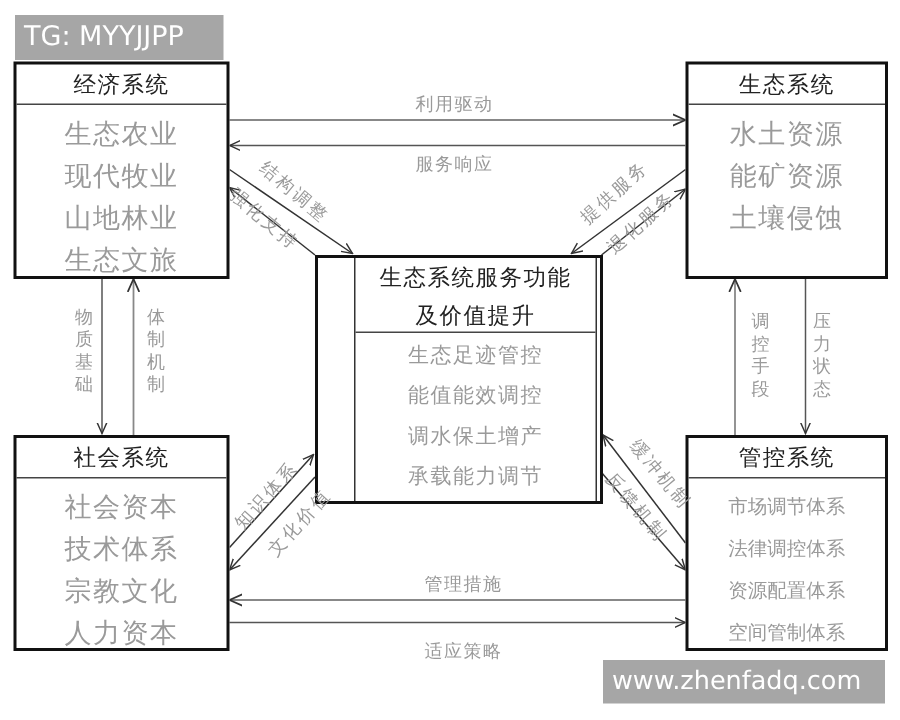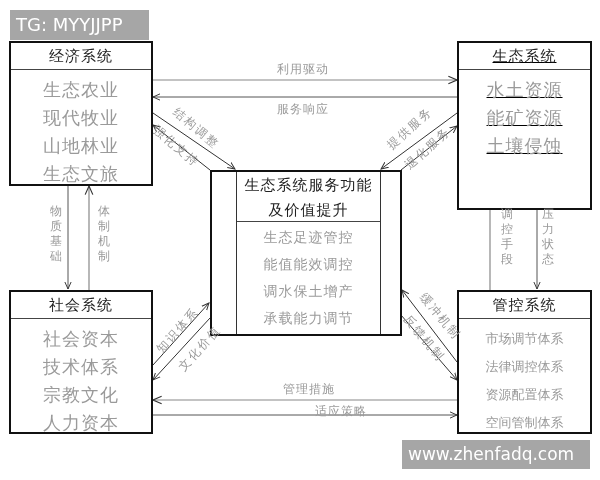--- a/index.html
+++ b/index.html
@@ -5,21 +5,21 @@
   html, body { margin:0; padding:0; }
   body { width:600px; height:480px; background:#ffffff; position:relative; overflow:hidden;
          font-family: "DejaVu Serif", "Liberation Serif", serif; }
   svg.lines { position:absolute; left:0; top:0; }
   .box { position:absolute; border:2px solid #111; background:#fff; box-sizing:border-box; }
   .box .title { height:26px; line-height:26px; text-align:center; font-size:15px; color:#222;
                 border-bottom:1px solid #444; letter-spacing:1px; }
   .box .items { padding-top:6px; }
   .box .item { height:28px; line-height:28px; text-align:center; font-size:18px; color:#9a9a9a; letter-spacing:1px; }
   .center-outer { position:absolute; left:210px; top:170px; width:192px; height:166px; border:2px solid #111; box-sizing:border-box; background:#fff; }
-  .center-inner { position:absolute; left:236px; top:172px; width:145px; height:162px; border-left:1px solid #333; border-right:1px solid #333; box-sizing:border-box; }
+  .center-inner { position:absolute; left:236px; top:172px; width:162px; height:162px; border-left:1px solid #333; border-right:1px solid #333; box-sizing:border-box; }
   .center-inner .title { text-align:center; font-size:15px; color:#222; line-height:25px; padding-top:1px; height:48px; border-bottom:1px solid #444; letter-spacing:1px; }
   .center-inner .item { height:27px; line-height:27px; text-align:center; font-size:14px; color:#9a9a9a; letter-spacing:1px; }
   .lbl { position:absolute; font-size:12px; color:#9a9a9a; white-space:nowrap; letter-spacing:1px; }
   .vlbl { position:absolute; font-size:12px; color:#9a9a9a; width:14px; line-height:15px; text-align:center; word-break:break-all;font-family:Liberation Mono, monospace; }
   .dlbl { position:absolute; font-size:12px; color:#9a9a9a; white-space:nowrap; letter-spacing:2px; transform-origin:center center; }
   .wm { position:absolute; background:#a6a6a6; color:#fff; font-family:"DejaVu Sans","Liberation Sans",sans-serif; }
   .wm-tl { left:10px; top:10px; width:139px; height:30px; line-height:30px; font-size:18px; padding-left:6px; box-sizing:border-box; }
   .wm-br { left:402px; top:440px; width:188px; height:29px; line-height:29px; font-size:17px; padding-left:6px; box-sizing:border-box; }
 </style>
 </head>
@@ -63,21 +63,21 @@
 <div class="box" style="left:9px; top:41px; width:144px; height:145px;">
   <div class="title">经济系统</div>
   <div class="items">
     <div class="item">生态农业</div>
     <div class="item">现代牧业</div>
     <div class="item">山地林业</div>
     <div class="item">生态文旅</div>
   </div>
 </div>
 
-<div class="box" style="left:457px; top:41px; width:135px; height:169px;text-decoration:underline;">
+<div class="box" style="left:457px; top:41px; width:135px; height:145px;">
   <div class="title">生态系统</div>
   <div class="items">
     <div class="item">水土资源</div>
     <div class="item">能矿资源</div>
     <div class="item">土壤侵蚀</div>
   </div>
 </div>
 
 <div class="box" style="left:9px; top:290px; width:144px; height:144px;">
   <div class="title">社会系统</div>
@@ -109,21 +109,21 @@
     <div class="item">生态足迹管控</div>
     <div class="item">能值能效调控</div>
     <div class="item">调水保土增产</div>
     <div class="item">承载能力调节</div>
   </div>
 </div>
 
 <div class="lbl" style="left:277px; top:61px;">利用驱动</div>
 <div class="lbl" style="left:277px; top:101px;">服务响应</div>
 <div class="lbl" style="left:283px; top:381px;">管理措施</div>
-<div class="lbl" style="left:283px; top:403px;margin-left:32px;">适应策略</div>
+<div class="lbl" style="left:283px; top:426px;">适应策略</div>
 
 <div class="vlbl" style="left:49px; top:205px;">物质基础</div>
 <div class="vlbl" style="left:97px; top:205px;">体制机制</div>
 <div class="vlbl" style="left:500px; top:208px;">调控手段</div>
 <div class="vlbl" style="left:541px; top:208px;">压力状态</div>
 
 <div class="dlbl" style="left:168px; top:120px; transform:rotate(40deg);">结构调整</div>
 <div class="dlbl" style="left:148px; top:138px; transform:rotate(40deg);">强化支持</div>
 <div class="dlbl" style="left:382px; top:120px; transform:rotate(-42deg);">提供服务</div>
 <div class="dlbl" style="left:400px; top:140px; transform:rotate(-42deg);">退化服务</div>

